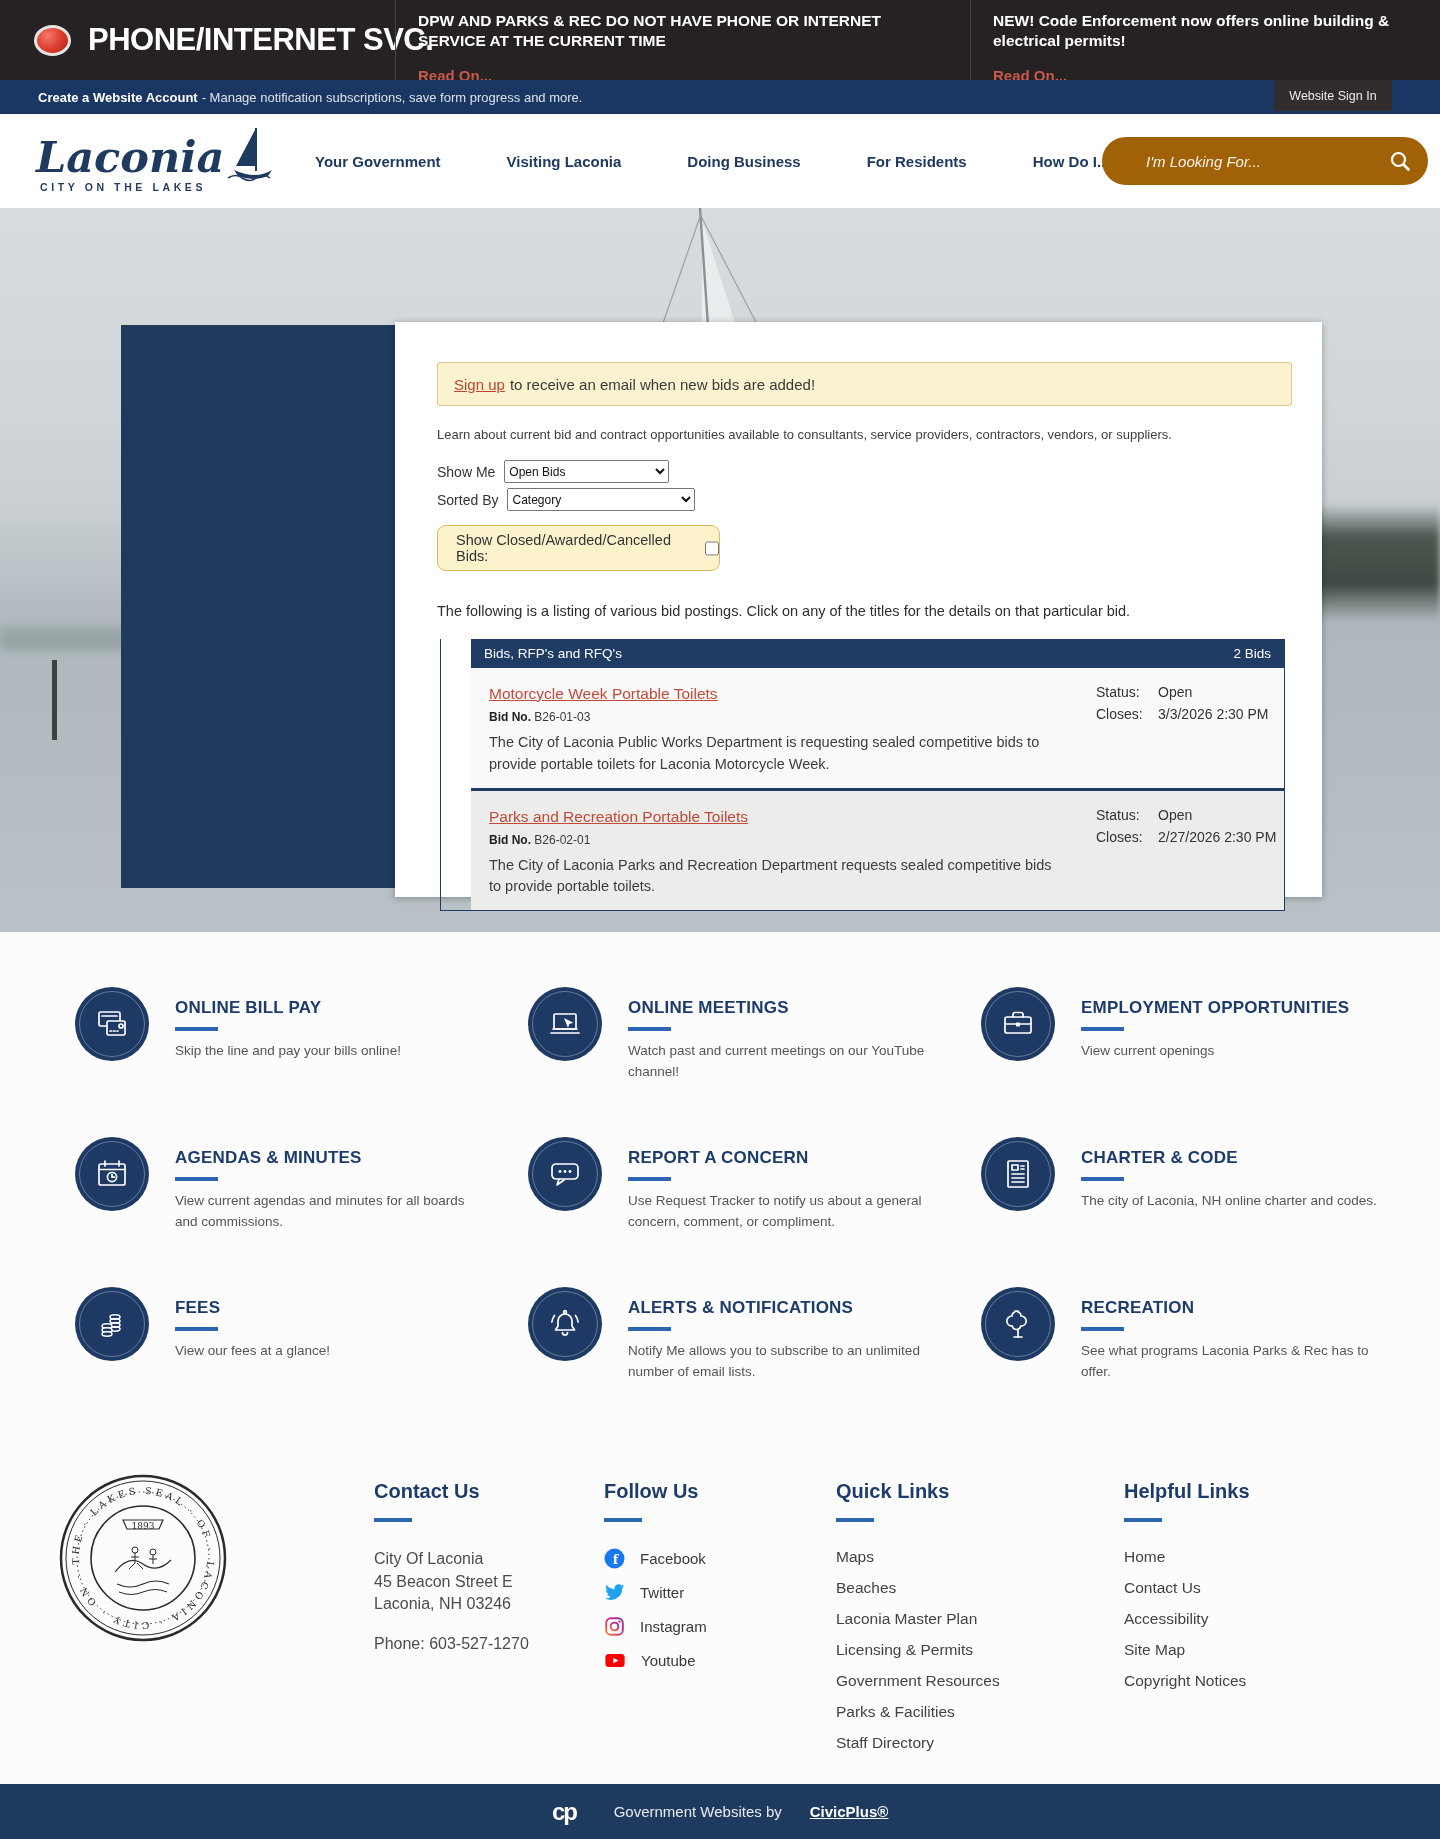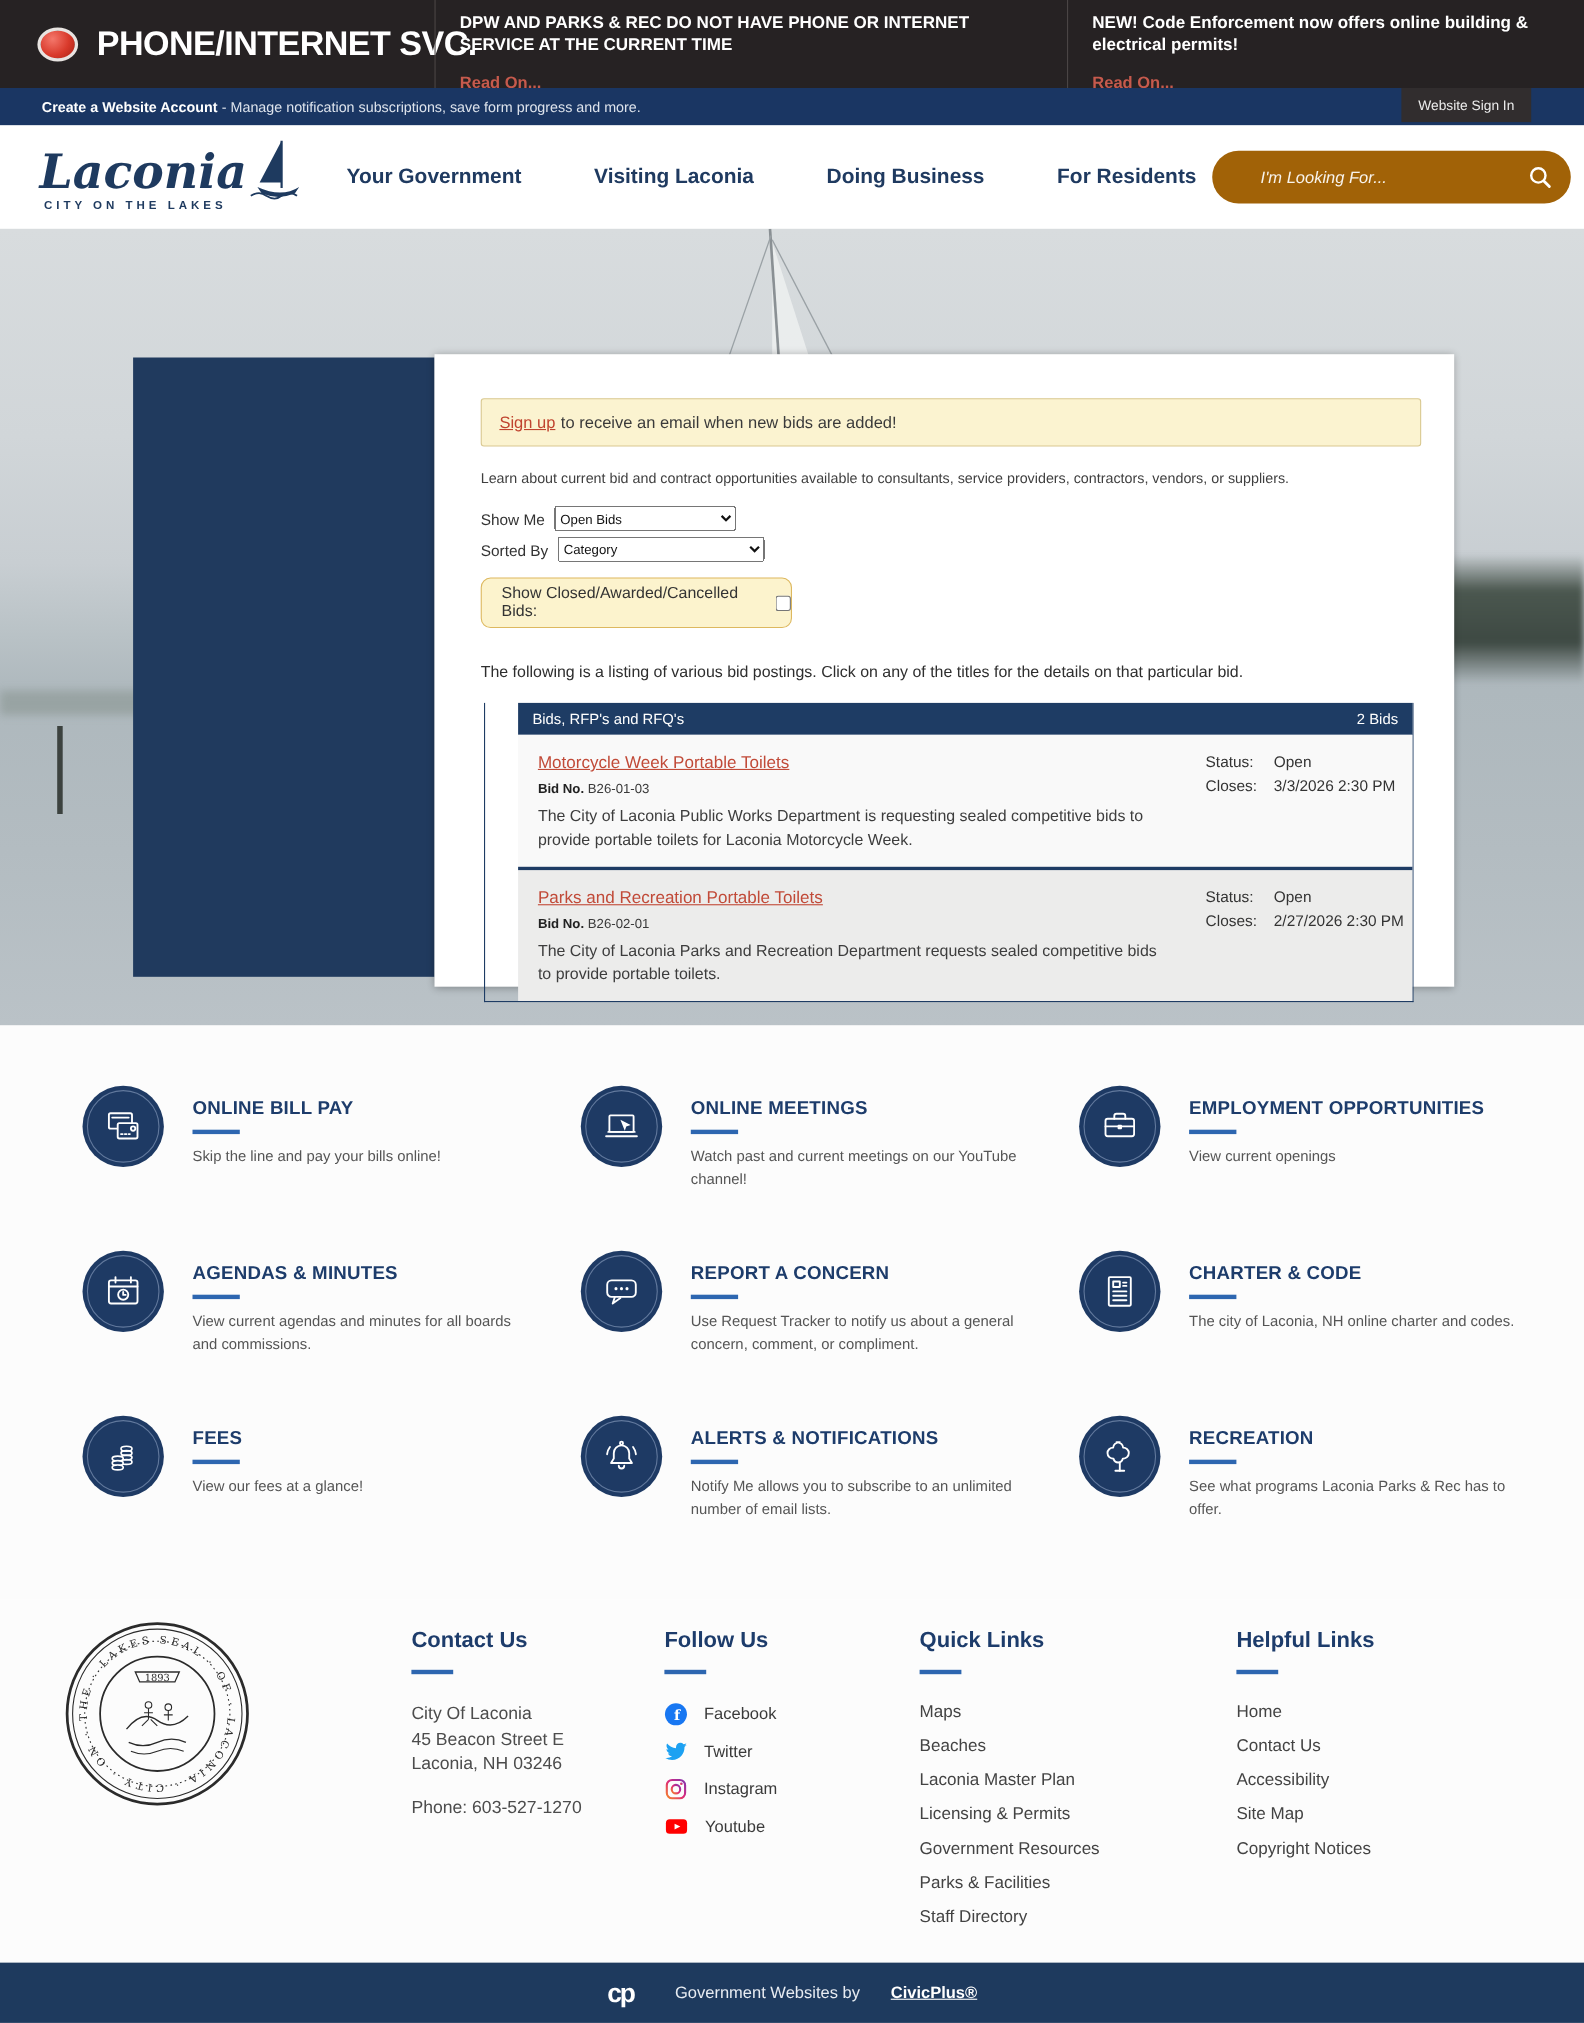--- a/index.html
+++ b/index.html
@@ -26,21 +26,21 @@
   .signin-btn { position:absolute; right:48px; top:0; height:31px; width:118px; background:#312d2e; color:#ececec; font-size:12.5px; display:flex; align-items:center; justify-content:center; cursor:pointer; border:none; }
 
   
   .site-header { height:94px; background:#fff; position:relative; }
   .logo { position:absolute; left:36px; top:12px; cursor:pointer; }
   .logo-top { display:flex; align-items:flex-end; }
   .logo-script { font-family:"DejaVu Serif", serif; font-style:italic; font-weight:bold; color:#1e3a5f; font-size:43px; line-height:0.95; }
   .logo-sail { margin-left:2px; margin-bottom:-4px; }
   .logo-tagline { font-size:10.5px; letter-spacing:3.6px; color:#1e3a5f; font-weight:600; margin-top:3px; margin-left:4px; }
   .main-nav { position:absolute; left:282px; top:0; height:100%; display:flex; align-items:center; }
-  .nav-item { padding:0 33px; font-size:19px; font-weight:700; color:#1f3a60; cursor:pointer; white-space:nowrap; }
+  .nav-item { padding:0 33px; font-size:15px; font-weight:700; color:#1f3a60; cursor:pointer; white-space:nowrap; }
   .search-pill { position:absolute; left:1102px; top:23px; width:326px; height:48px; border-radius:24px; background:#a16207; display:flex; align-items:center;justify-content:space-between; }
   .search-input { flex:1; background:transparent; border:none; outline:none; color:#fff; font-size:15px; font-style:italic; padding-left:44px; font-family:"Liberation Sans", sans-serif; }
   .search-input::placeholder { color:rgba(255,255,255,.92); }
   .search-btn { width:56px; height:100%; display:flex; align-items:center; justify-content:center; background:transparent; border:none; cursor:pointer; }
 
   
   .hero { height:724px; position:relative;
     background:linear-gradient(180deg,#d8dcde 0%,#d1d6d9 26%,#c8ced2 42%,#b9c2c6 51%,#aeb8bd 58%,#b3bcc1 78%,#bac2c7 100%); }
   .treeline { position:absolute; right:0; top:296px; width:420px; height:118px;
     background:linear-gradient(180deg, rgba(70,82,74,0) 0%, #4b574f 28%, #3e4943 68%, rgba(62,73,67,0) 100%);

